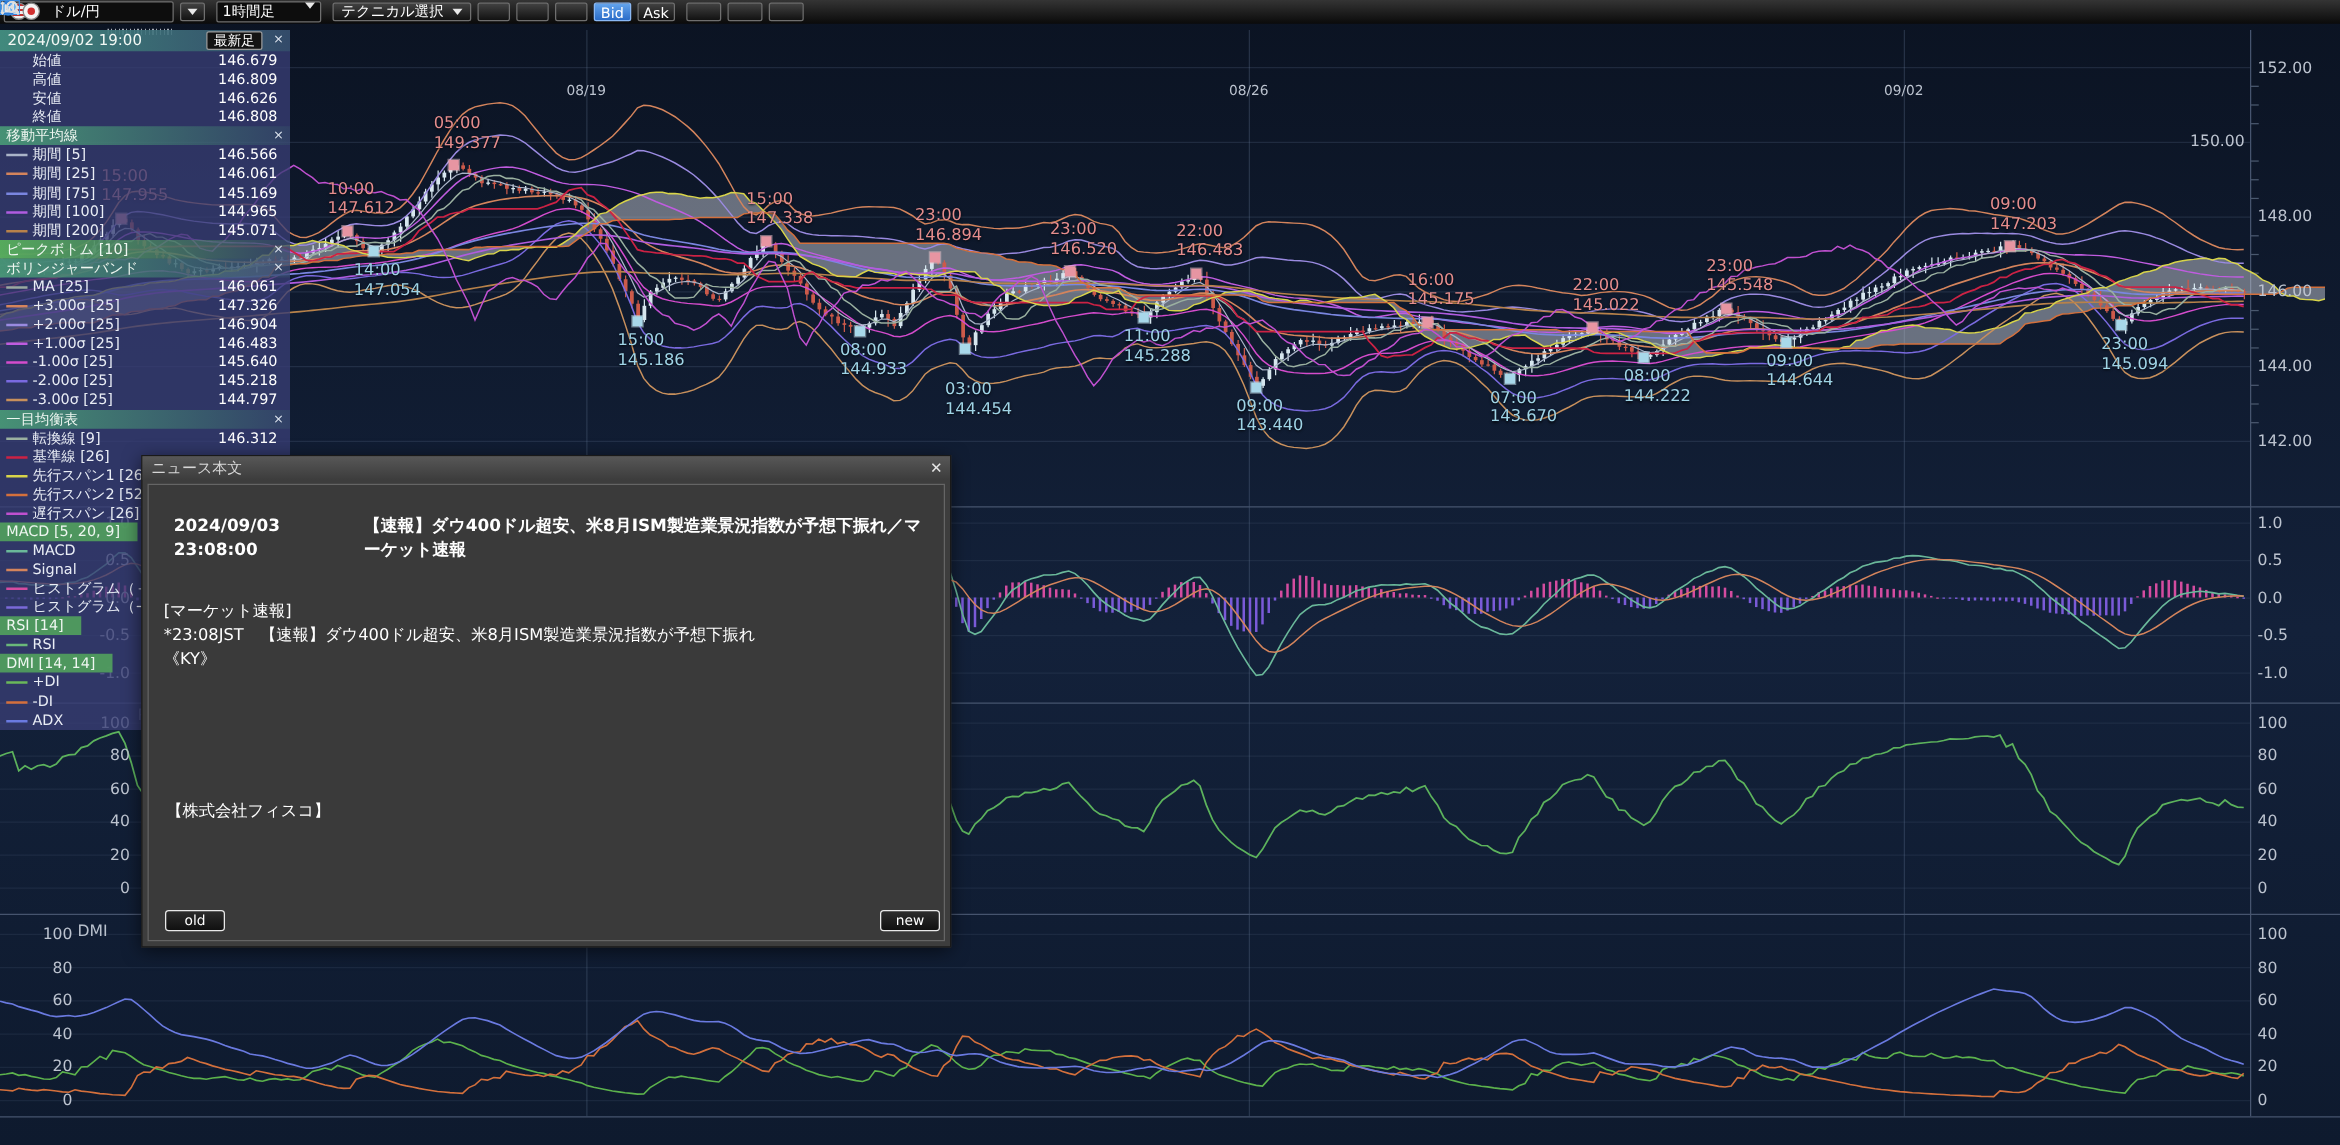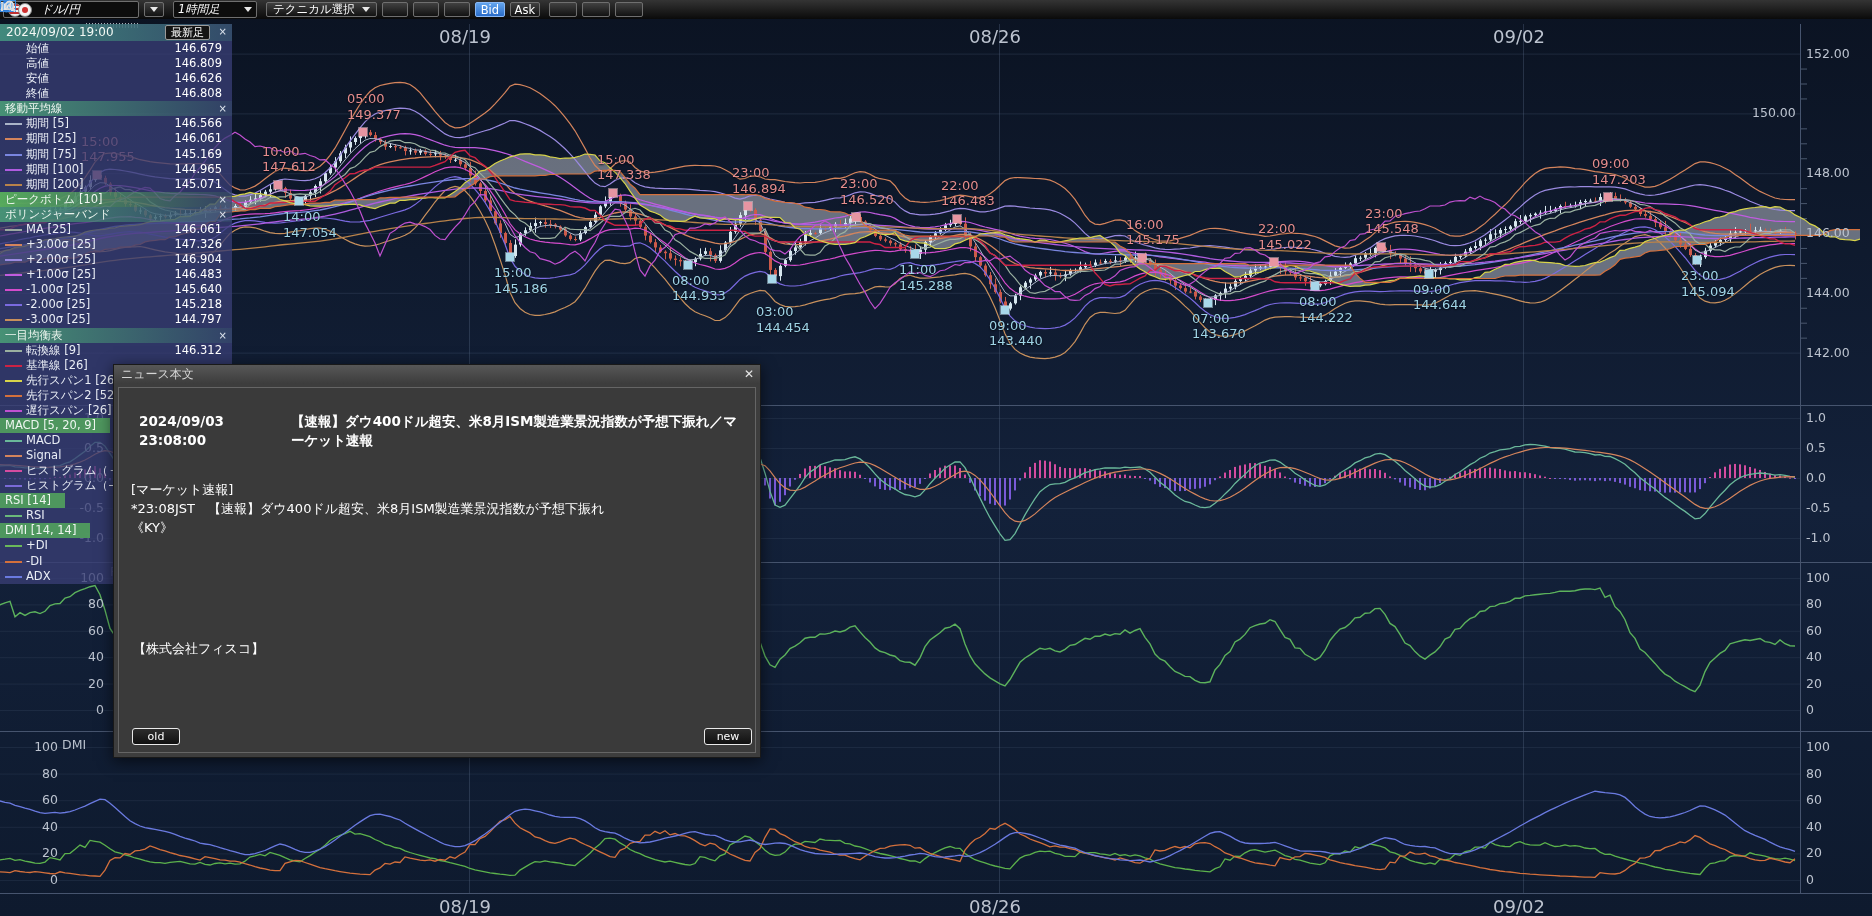--- a/index.html
+++ b/index.html
@@ -2,21 +2,21 @@
 <html><head>
 <meta charset="utf-8">
 <style>
   html,body{margin:0;padding:0;background:#000;}
   #app{position:relative;width:1872px;height:916px;overflow:hidden;
        background:linear-gradient(#0b1322,#13213a 55%,#0e1a2e);
        font-family:"DejaVu Sans","Liberation Sans",sans-serif;cursor:default;}
   
   #toolbar{position:absolute;left:0;top:0;width:100%;height:19px;z-index:40;
            background:linear-gradient(#343434,#0a0a0a);display:flex;align-items:center;gap:5px;padding-left:3px;box-sizing:border-box;}
-  .tb-field{height:15px;background:#0d0d0d;border:1px solid #6f6f6f;border-radius:2px;display:flex;align-items:center;color:#fff;font-size:11.5px;padding:0 4px;font-style:italic;}
+  .tb-field{height:15px;background:#0d0d0d;border:1px solid #6f6f6f;border-radius:2px;display:flex;align-items:flex-start;color:#fff;font-size:11.5px;padding:0 4px;}
   .tb-btn{height:15px;min-width:18px;background:linear-gradient(#414141,#121212);border:1px solid #6f6f6f;border-radius:2px;
           display:flex;align-items:center;justify-content:center;color:#fff;font-size:11.5px;padding:0 6px;box-sizing:border-box;}
   .tb-btn.active{background:linear-gradient(#63a4ec,#2a6cc8);border-color:#8ab8f4;}
   .caret{width:0;height:0;border-left:4px solid transparent;border-right:4px solid transparent;border-top:5px solid #e8e8e8;display:inline-block;}
   .flag{width:12px;height:12px;border-radius:50%;display:inline-block;margin-right:2px;position:relative;flex-shrink:0;}
   .flag.us{background:repeating-linear-gradient(#c03030 0 2px,#f0f0f0 2px 4px);border:1px solid #888;margin-right:-4px;}
   .flag.jp{background:#f4f4f4;border:1px solid #888;}
   .flag.jp::after{content:"";position:absolute;left:3px;top:3px;width:6px;height:6px;border-radius:50%;background:#d03030;}
   .pair-label{margin-left:7px;}
   #tick-strip{position:absolute;left:86px;top:23px;width:54px;height:5px;z-index:5;
@@ -30,21 +30,21 @@
          background:linear-gradient(90deg,rgba(72,150,118,.95),rgba(72,150,118,.12));}
   .p-hdr.bright{background:linear-gradient(90deg,rgba(88,176,92,.95),rgba(88,176,92,.10));}
   .p-hdr.fit{background:rgba(80,156,94,.95);width:-moz-fit-content;width:fit-content;padding-right:14px;}
   .p-row{position:relative;height:15.1px;line-height:15.1px;padding-left:26px;}
   .p-swatch{position:absolute;left:5px;top:7px;width:17px;height:2px;}
   .p-val{position:absolute;right:10px;color:#fff;}
   .p-x{position:absolute;right:5px;top:0;color:#dde4ee;font-size:10px;line-height:15px;cursor:pointer;}
   
   .ax{position:absolute;color:#bcc3cf;font-size:12.5px;z-index:3;white-space:nowrap;}
   .ax.ralign{text-align:right;}
-  .date-lbl{position:absolute;width:60px;text-align:left;color:#bcc3cf;font-size:18px;z-index:3;}
+  .date-lbl{position:absolute;width:60px;text-align:center;color:#bcc3cf;font-size:11px;z-index:3;margin-top:40px;}
   .pane-title{position:absolute;font-size:12.5px;z-index:3;}
   
   .ann{position:absolute;z-index:4;font-size:13px;line-height:15.5px;white-space:nowrap;text-shadow:0 1px 2px rgba(0,0,0,.8);}
   .ann.peak{color:#e58d8d;}
   .ann.bottom{color:#9fd4e6;}
   .mark{position:absolute;width:8px;height:8px;z-index:4;}
   .mark.peak{background:#e795a2;box-shadow:0 0 0 1px rgba(244,200,208,.5);}
   .mark.bottom{background:#a8d8ea;box-shadow:0 0 0 1px rgba(200,230,240,.5);}
   
   #dialog{position:absolute;left:113px;top:364px;width:648px;height:394px;z-index:30;background:#3d3d3d;border:1px solid #191919;box-shadow:0 3px 14px rgba(0,0,0,.6);box-sizing:border-box;}

